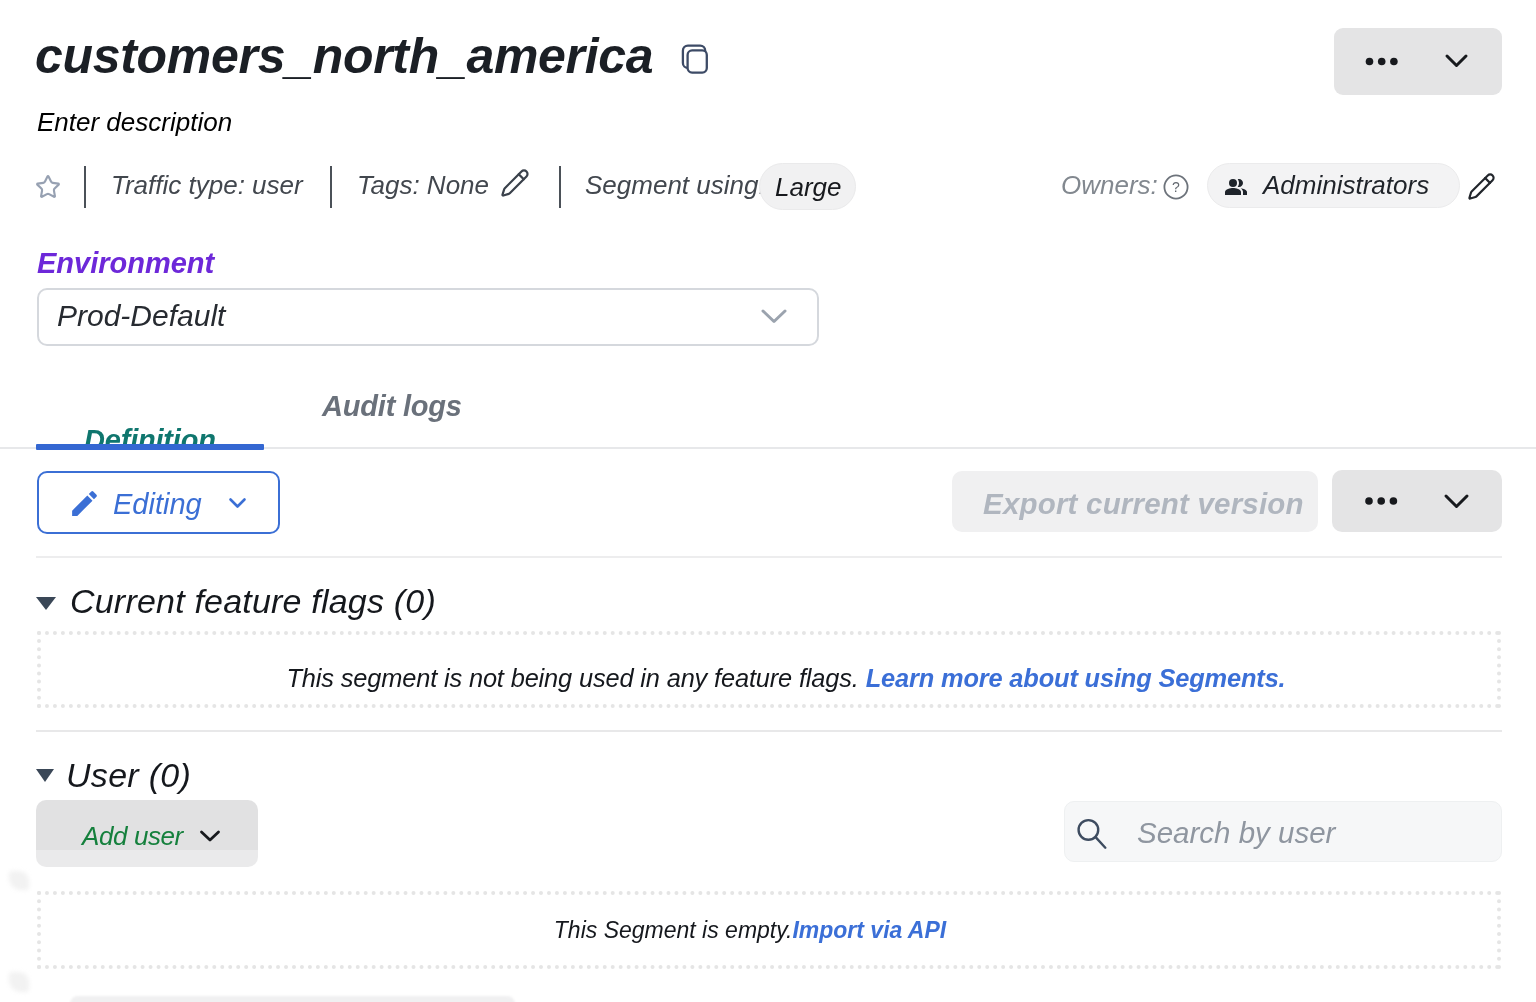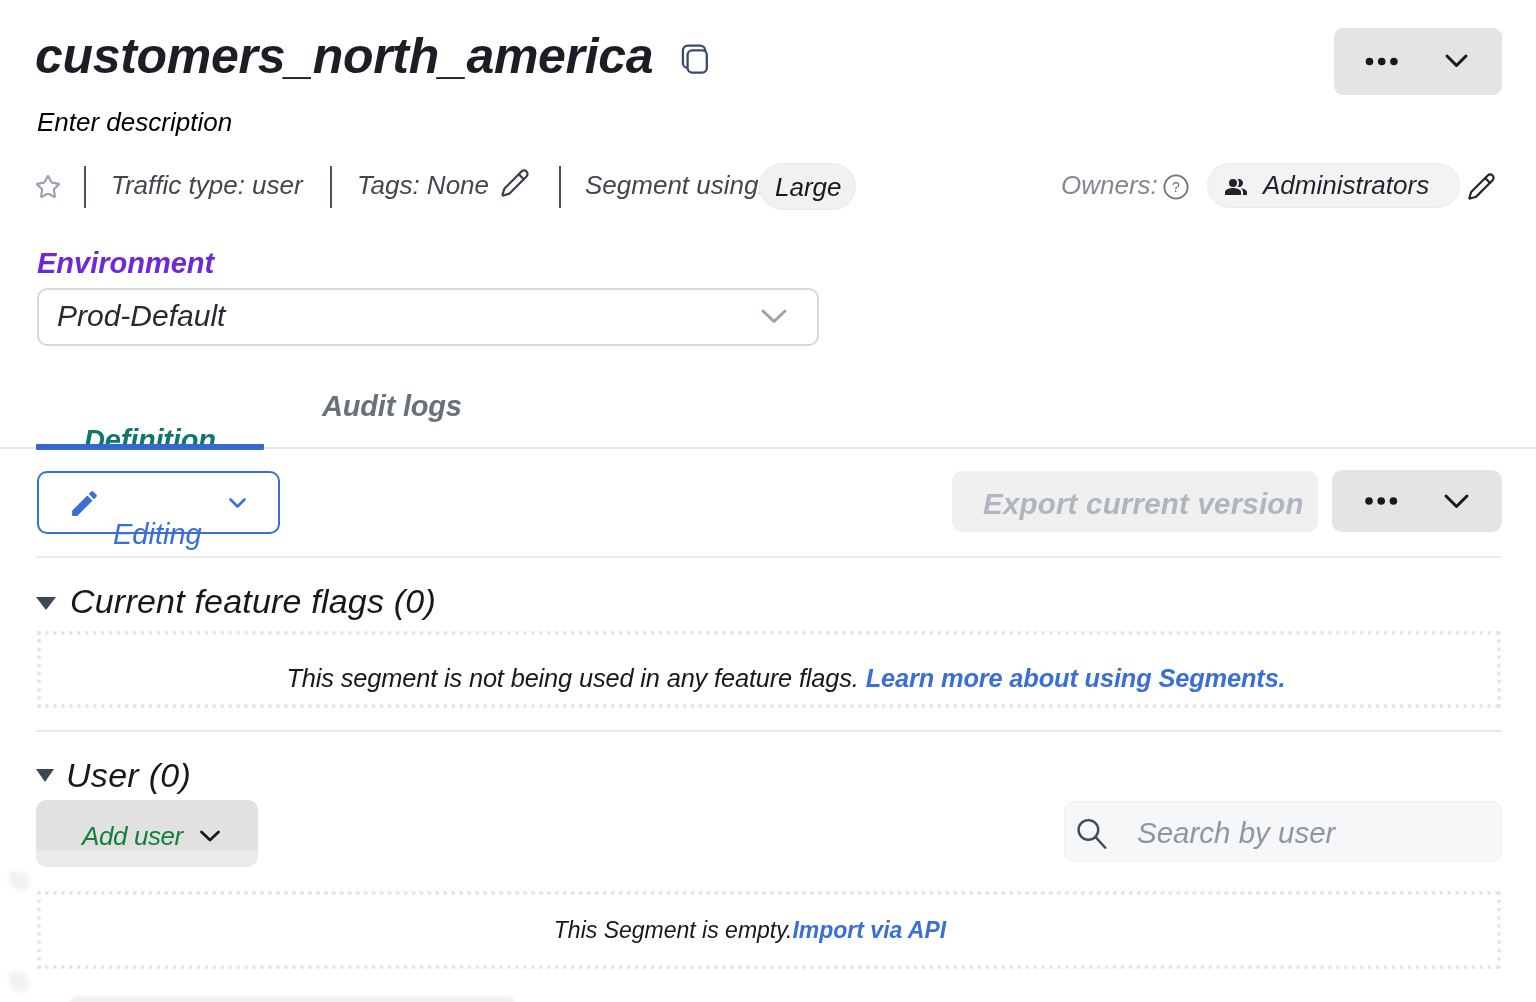--- a/index.html
+++ b/index.html
@@ -71,21 +71,21 @@
 
 <div class="t" style="left:84px; top:392px; font-size:29px; font-weight:700; color:#0f766e; letter-spacing:-0.2px; line-height:29px;margin-top:34px;">Definition</div>
 <div class="t" style="left:322px; top:392px; font-size:29px; font-weight:700; color:#6a717b; letter-spacing:-0.2px; line-height:29px;">Audit logs</div>
 <div class="abs" style="left:0; top:447px; width:1536px; height:2px; background:#e7e8ea;"></div>
 <div class="abs" style="left:36px; top:444px; width:228px; height:6px; background:#3467d2; border-radius:1px;"></div>
 
 <div class="abs" style="left:37px; top:471px; width:243px; height:63px; border:2px solid #3b6fd5; border-radius:10px;"></div>
 <svg class="abs" style="left:68px; top:487px;" width="33" height="33" viewBox="0 0 24 24" fill="#3b6fd5">
   <path d="M3 17.25V21h3.75L17.81 9.94l-3.75-3.75L3 17.25zM20.71 7.04c.39-.39.39-1.02 0-1.41l-2.34-2.34a.9959.9959 0 0 0-1.41 0l-1.83 1.83 3.75 3.75 1.83-1.83z"></path>
 </svg>
-<div class="t" style="left:113px; top:520px; font-size:29px; color:#3b6fd5; line-height:28px;">Editing</div>
+<div class="t" style="left:113px; top:490px; font-size:29px; color:#3b6fd5; line-height:28px;">Editing</div>
 <svg class="abs" style="left:228px; top:497px;" width="19" height="12" viewBox="0 0 19 12" fill="none">
   <path d="M2.5 2.5 L9.5 9.5 L16.5 2.5" stroke="#3b6fd5" stroke-width="2.6" stroke-linecap="round" stroke-linejoin="round"></path>
 </svg>
 
 <div class="abs" style="left:952px; top:471px; width:366px; height:61px; background:#f0f0f1; border-radius:10px;"></div>
 <div class="t" style="left:983px; top:489px; font-size:29.5px; font-weight:700; color:#b0b6bf; letter-spacing:0.2px; line-height:29px;">Export current version</div>
 
 <div class="abs" style="left:1332px; top:470px; width:170px; height:62px; background:#e4e4e5; border-radius:10px;"></div>
 <svg class="abs" style="left:1332px; top:470px;" width="170" height="62" viewBox="0 0 170 62" fill="none">
   <circle cx="37" cy="31" r="3.8" fill="#17191d"></circle>

